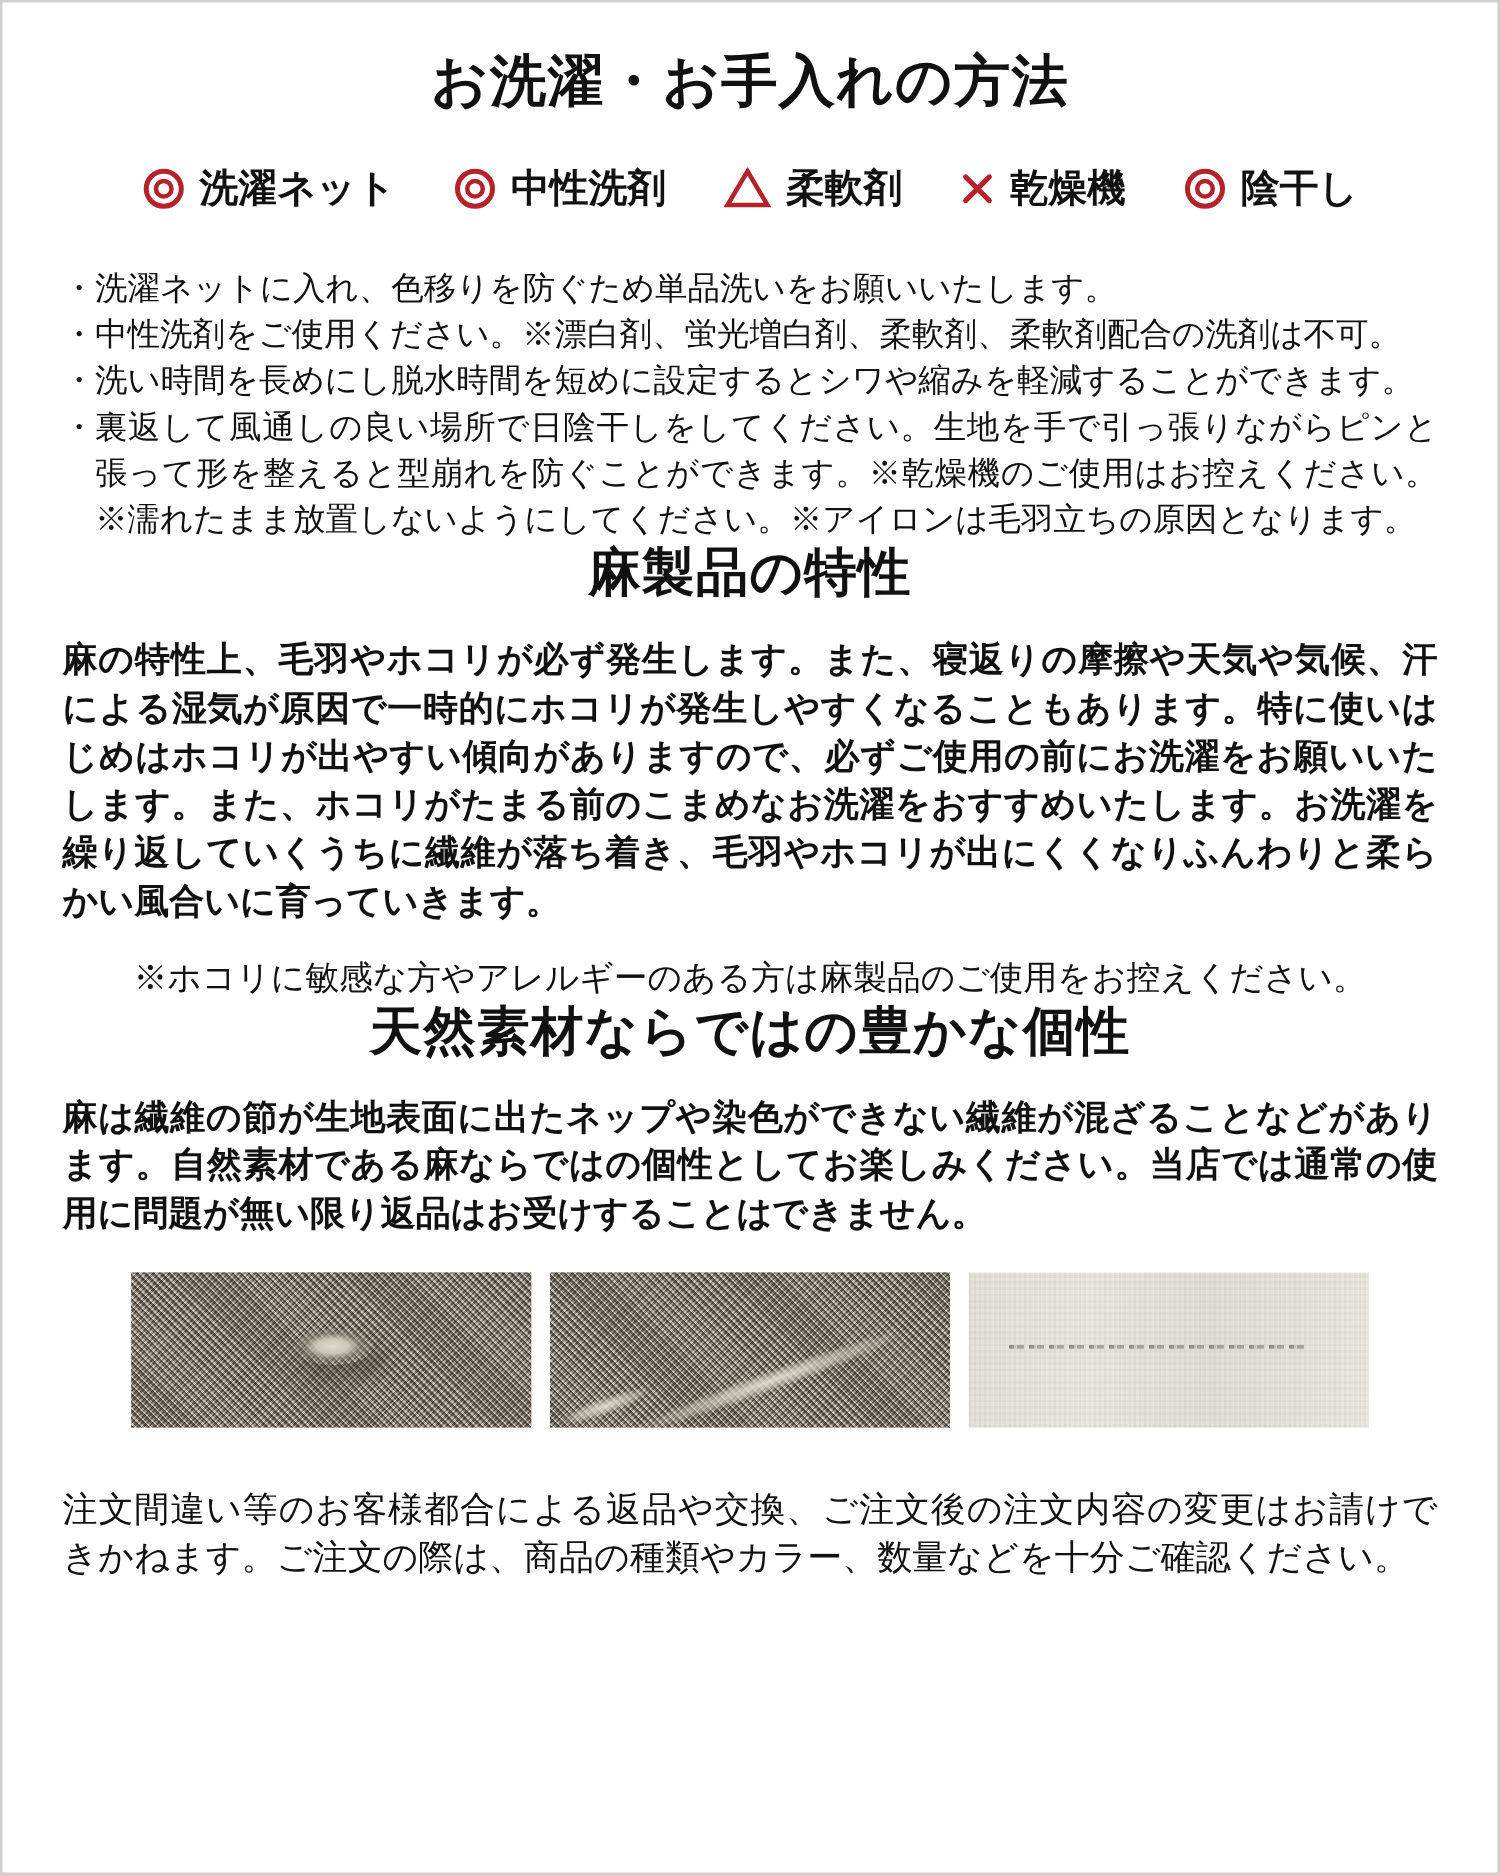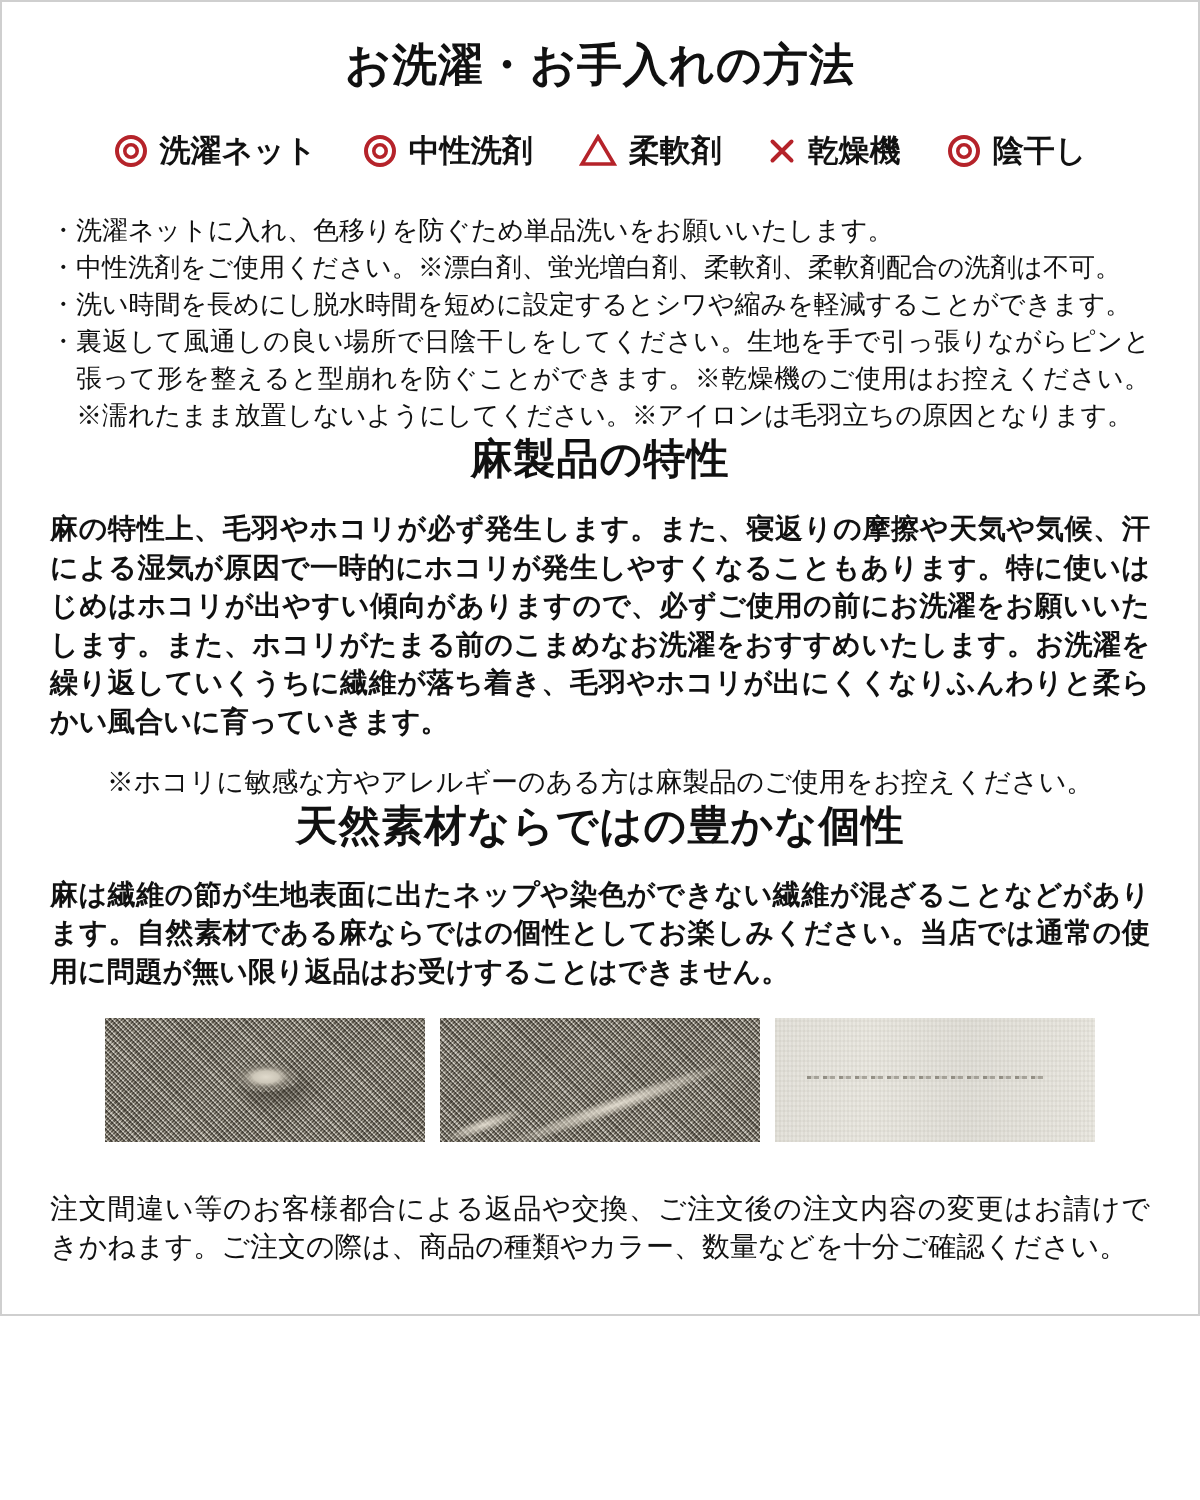--- a/index.html
+++ b/index.html
@@ -1,17 +1,17 @@
 <!DOCTYPE html>
 <html lang="ja"><head>
 <meta charset="utf-8">
 <style>
   html,body{margin:0;padding:0;background:#fff;}
   .page{
-    width:1200px;height:1316px;box-sizing:border-box;
+    width:1200px;height:1500px;box-sizing:border-box;
     border:2px solid #cfcfcf;background:#ffffff;overflow:hidden;
     font-family:"Liberation Serif","DejaVu Serif",serif;color:#111111;
   }
   h1.sec-title,h2.sec-title{
     margin:0;text-align:center;font-weight:700;color:#111111;
     font-size:45px;line-height:1.2;letter-spacing:1px;
   }
   h1.sec-title{margin-top:36px;}
   h2.sec-title{font-size:42px;}
   .h2-hemp{margin-top:42px;}

